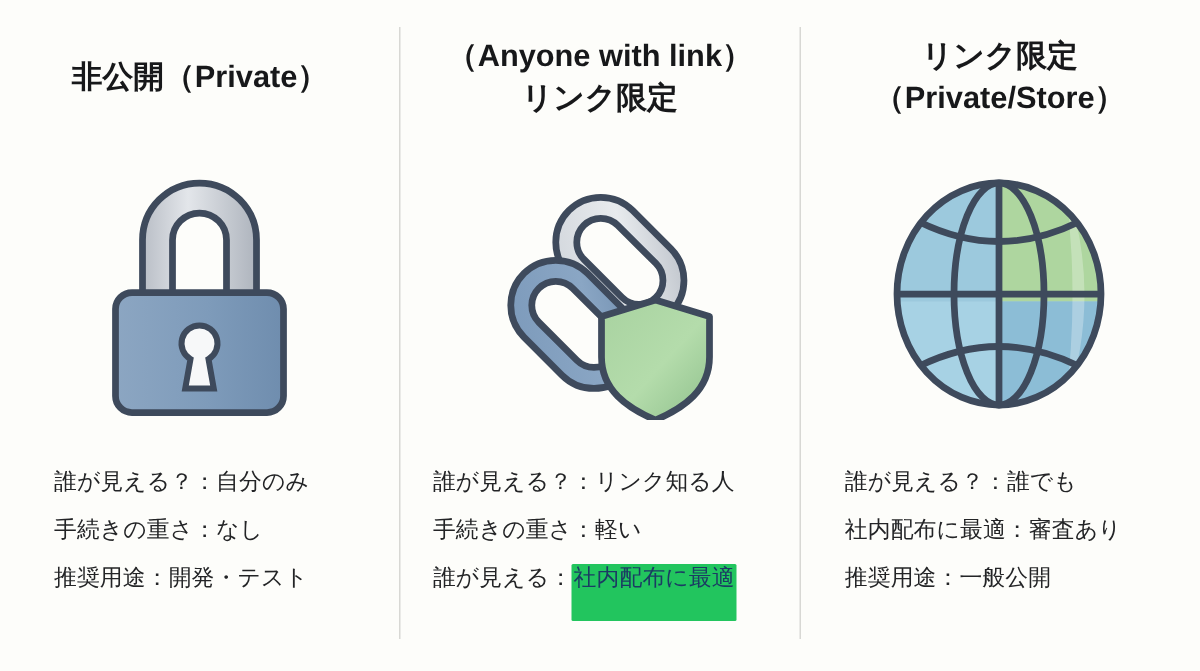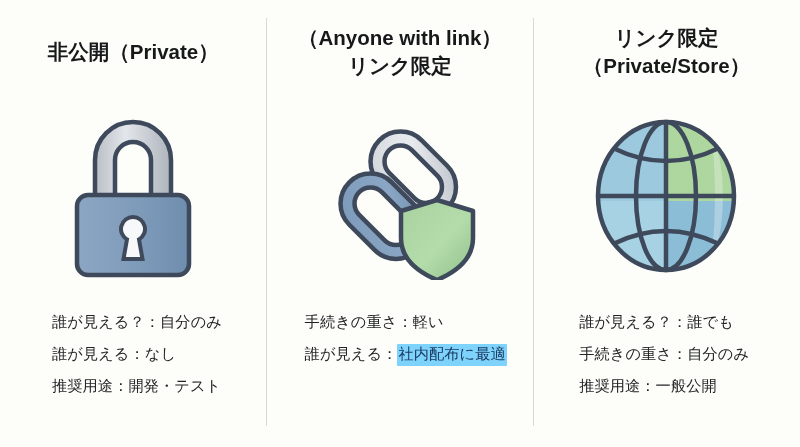--- a/index.html
+++ b/index.html
@@ -71,43 +71,43 @@
     right: 0;
     top: 108px;
     height: 176px;
     display: flex;
     align-items: center;
     justify-content: center;
   }
 
   .lines {
     position: absolute;
-    left: 16px;
+    left: 0;
     right: 0;
     top: 306px;
     display: flex;
     flex-direction: column;
     align-items: flex-start;
     padding-left: 36px;
     box-sizing: border-box;
   }
   .col2 .lines { padding-left: 22px; }
   .col3 .lines { padding-left: 30px; }
 
   .line {
     font-size: 15.2px;
     line-height: 32px;
     color: #232426;
     white-space: nowrap;
     letter-spacing: 0.1px;
   }
   .hl {
-    background: #7dd3fc;
+    background: #22c55e;
     color: #1b3b63;
-    padding: 1px 1px 4px 1px;
+    padding: 1px 1px 20px 1px;
     border-radius: 1px;
   }
 </style>
 </head>
 <body>
 
 <div class="board">
 
   <div class="divider d1"></div>
   <div class="divider d2"></div>
@@ -133,21 +133,21 @@
           </linearGradient>
         </defs>
         <path d="M30 86 V47 a38 38 0 0 1 76 0 V86 h-20 V47 a18 18 0 0 0 -36 0 V86 Z" fill="url(#shackleGrad)" stroke="#3e4a5c" stroke-width="4.5" stroke-linejoin="round"></path>
         <rect x="12" y="82" width="112" height="80" rx="11" ry="11" fill="url(#bodyGrad)" stroke="#3e4a5c" stroke-width="4.5"></rect>
         <path d="M68 104 a12 12 0 0 0 -6 22.4 L58.5 146 h19 L74 126.4 A12 12 0 0 0 68 104 Z" fill="#f7f8f9" stroke="#3e4a5c" stroke-width="4"></path>
       </svg>
     </div>
 
     <div class="lines">
       <div class="line"><span>誰が見える？：自分のみ</span></div>
-      <div class="line"><span>誰が見える：なし</span></div>
+      <div class="line"><span>手続きの重さ：なし</span></div>
       <div class="line"><span>推奨用途：開発・テスト</span></div>
     </div>
   </div>
 
   <div class="col col2">
     <div class="title-wrap">
       <div class="title title-line2">（Anyone with link）</div>
       <div class="title">リンク限定</div>
     </div>
 
@@ -179,20 +179,21 @@
         <g transform="rotate(-45 58 100)">
           <rect x="28" y="58" width="60" height="96" rx="30" ry="30" fill="url(#linkBotGrad)" stroke="#3e4a5c" stroke-width="4.5"></rect>
           <rect x="42" y="72" width="32" height="68" rx="16" ry="16" fill="#fdfdfa" stroke="#3e4a5c" stroke-width="4.5"></rect>
         </g>
 
         <path d="M116 88 L152 99 V126 c0 22 -17 34 -36 42 c-19 -8 -36 -20 -36 -42 V99 Z" fill="url(#shieldGrad)" stroke="#3e4a5c" stroke-width="4.5" stroke-linejoin="round"></path>
       </svg>
     </div>
 
     <div class="lines">
+      <div class="line"><span>誰が見える？：リンク知る人</span></div>
       <div class="line"><span>手続きの重さ：軽い</span></div>
       <div class="line"><span>誰が見える：</span><span class="hl">社内配布に最適</span></div>
     </div>
   </div>
 
   <div class="col col3">
     <div class="title-wrap">
       <div class="title">リンク限定</div>
       <div class="title title-line2">（Private/Store）</div>
     </div>
@@ -217,18 +218,18 @@
           <line x1="9" y1="80" x2="143" y2="80"></line>
           <ellipse cx="76" cy="80" rx="30" ry="74"></ellipse>
           <path d="M23 32 q53 26 106 0"></path>
           <path d="M23 128 q53 -26 106 0"></path>
         </g>
       </svg>
     </div>
 
     <div class="lines">
       <div class="line"><span>誰が見える？：誰でも</span></div>
-      <div class="line"><span>手続きの重さ：自分のみ</span></div>
+      <div class="line"><span>社内配布に最適：審査あり</span></div>
       <div class="line"><span>推奨用途：一般公開</span></div>
     </div>
   </div>
 
 </div>
 
 </body></html>

